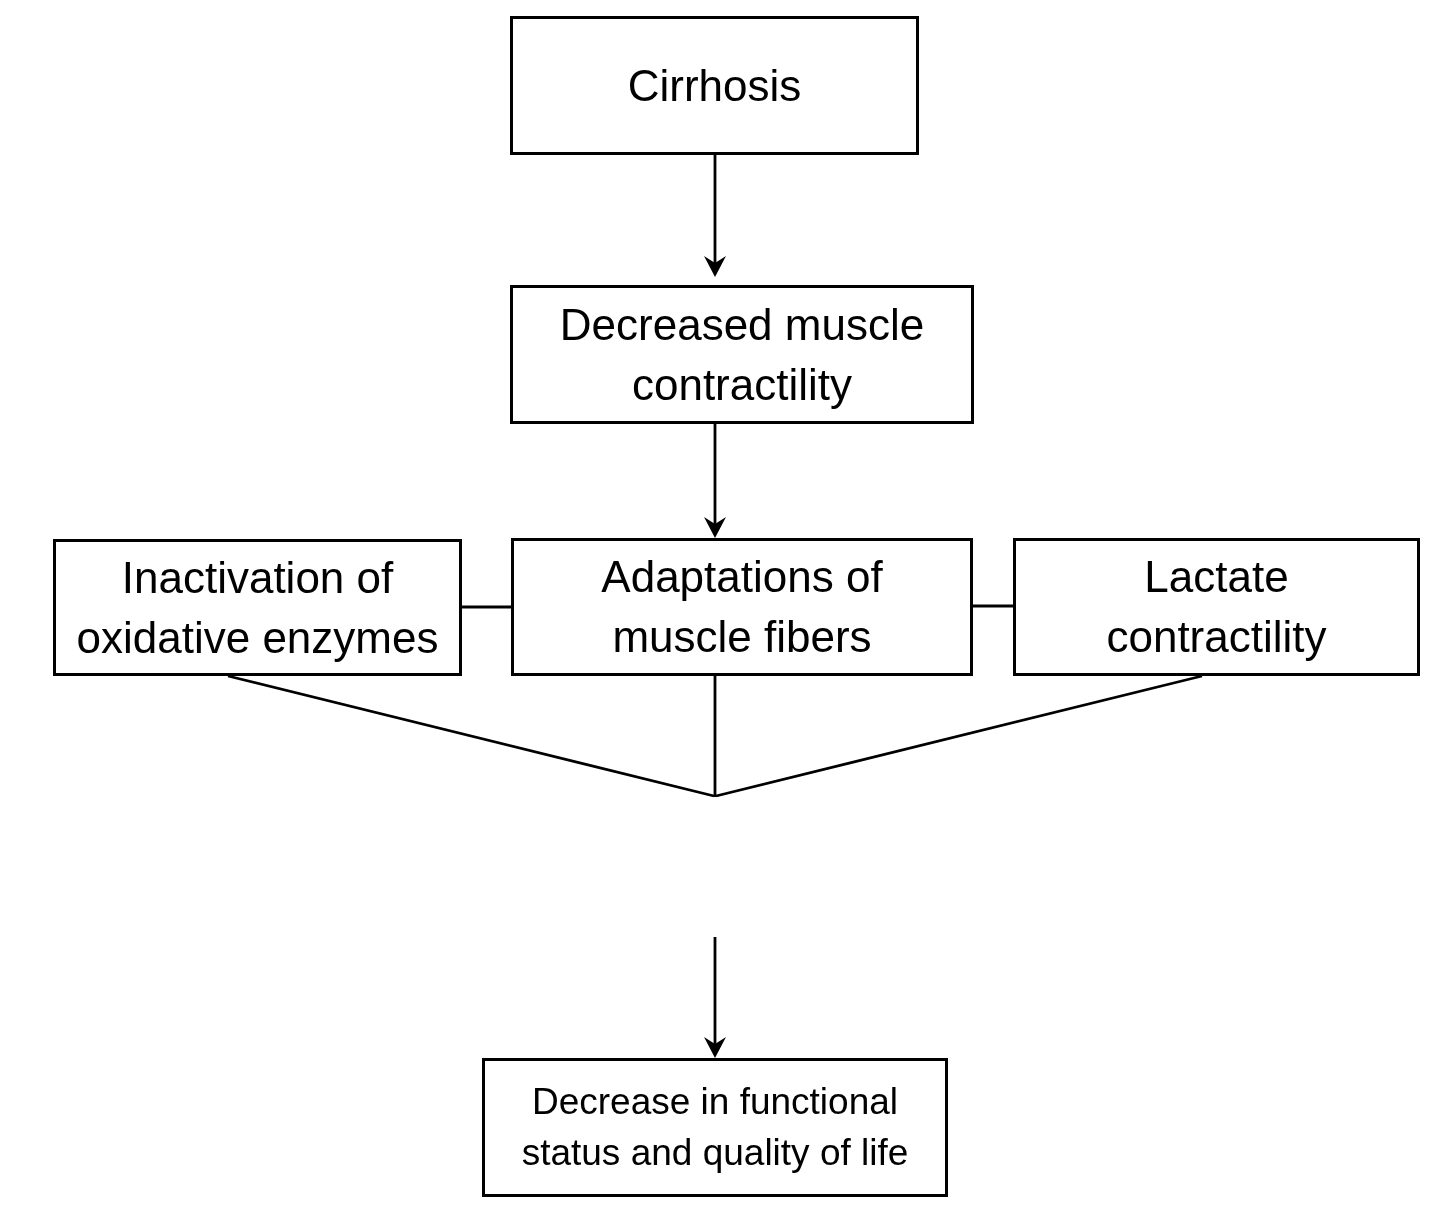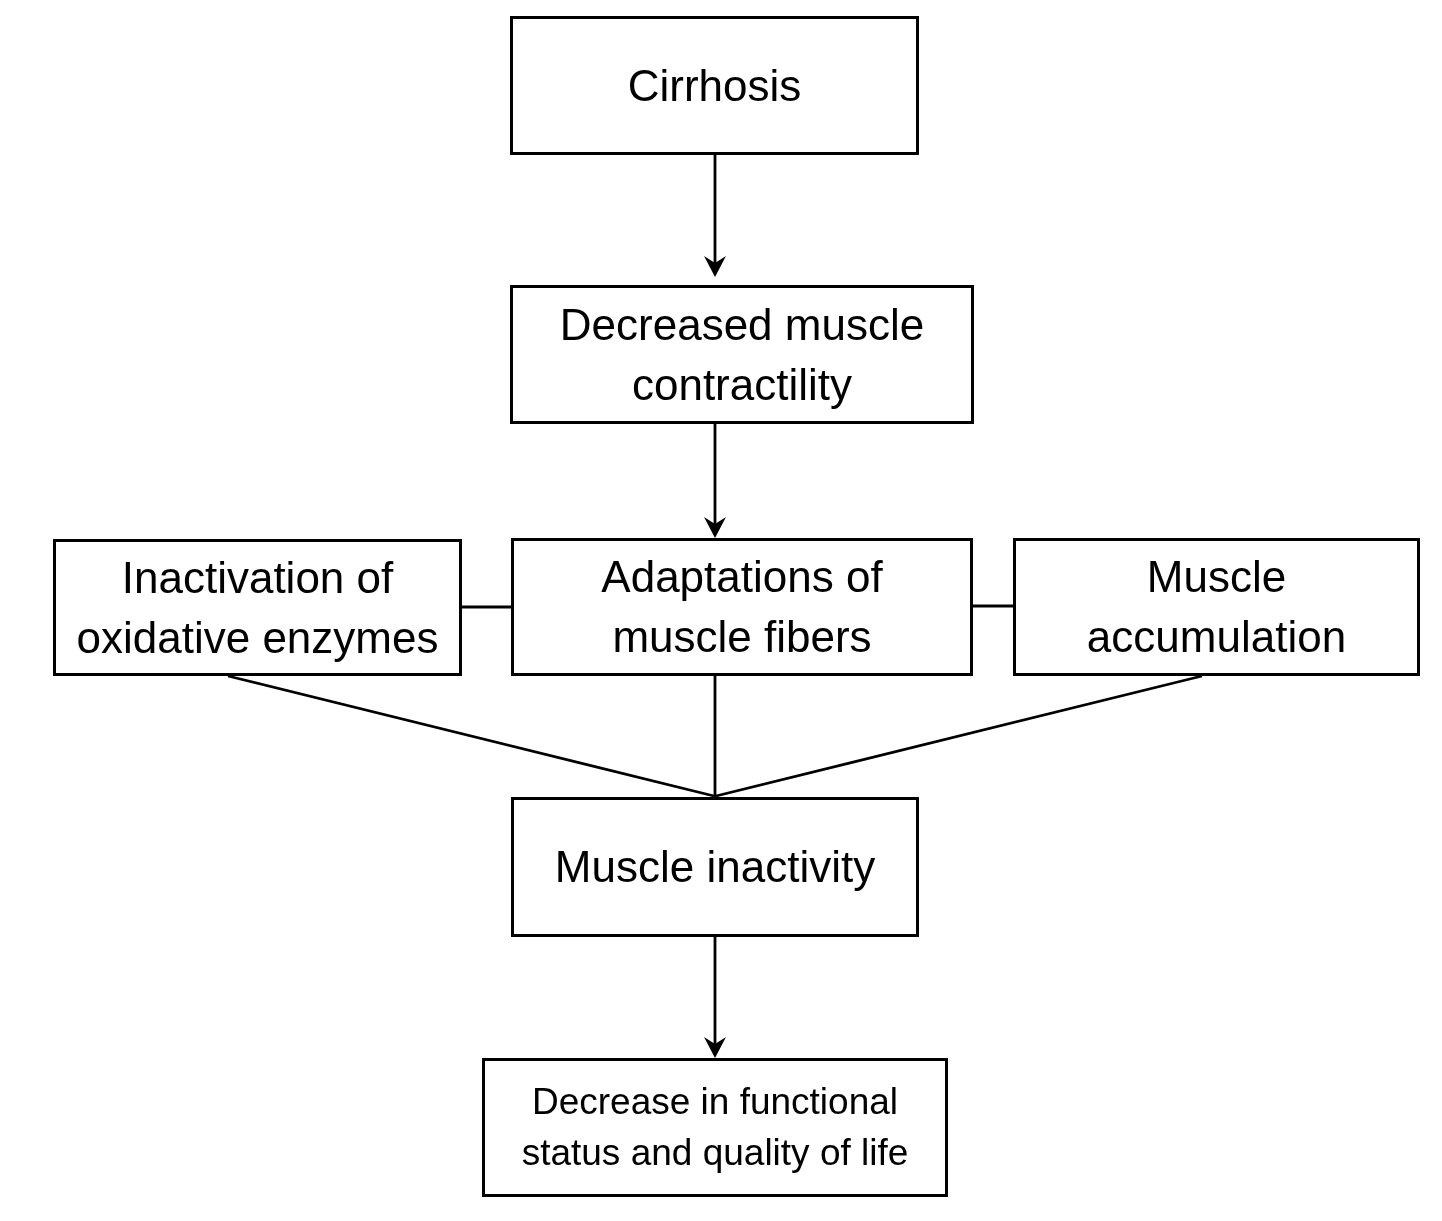--- a/index.html
+++ b/index.html
@@ -91,24 +91,21 @@
 
   <div class="node node--inactivation">
     <span>Inactivation of oxidative enzymes</span>
   </div>
 
   <div class="node node--adaptations">
     <span>Adaptations of muscle fibers</span>
   </div>
 
   <div class="node node--lactate">
-    <span>Muscle accumulation</span>
+    <span>Lactate contractility</span>
   </div>
 
-  <div class="node node--muscle">
-    <span>Muscle inactivity</span>
-  </div>
 
   <div class="node node--functional">
     <span>Decrease in functional status and quality of life</span>
   </div>
 
 </div>
 
 </body></html>

